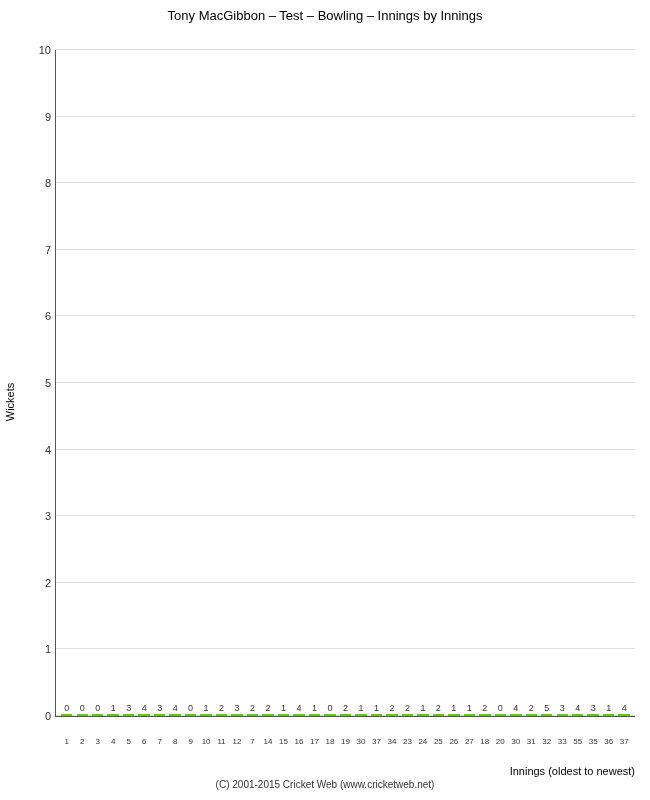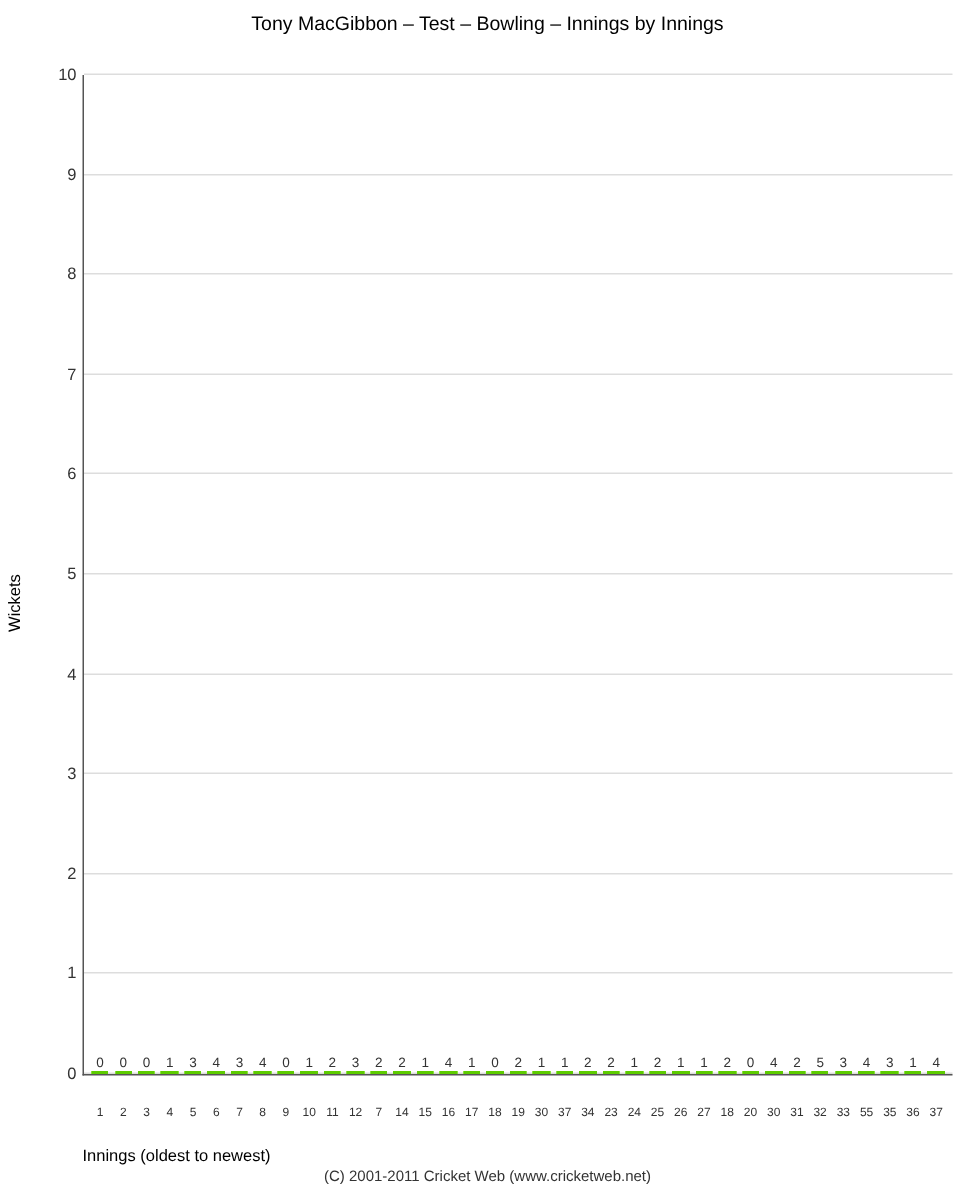--- a/index.html
+++ b/index.html
@@ -41,23 +41,23 @@
       left: 10px;
       top: 50%;
       transform: rotate(-90deg) translateX(-50%);
       transform-origin: left center;
       font-size: 11px;
       white-space: nowrap;
     }
     .x-axis-label {
       position: absolute;
       bottom: 15px;
-      left: 55px;
+      left: 41px;
       right: 15px;
-      text-align: left;
+      text-align: right;
       font-size: 11px;
     }
     .copyright {
       position: absolute;
       bottom: 2px;
       left: 0;
       right: 0;
       text-align: center;
       font-size: 10px;
       color: #333;
@@ -429,14 +429,14 @@
         <div class="x-tick">32</div>
         <div class="x-tick">33</div>
         <div class="x-tick">55</div>
         <div class="x-tick">35</div>
         <div class="x-tick">36</div>
         <div class="x-tick">37</div>
       </div>
   </div>
 
   <div class="x-axis-label">Innings (oldest to newest)</div>
-  <div class="copyright">(C) 2001-2011 Cricket Web (www.cricketweb.net)</div>
+  <div class="copyright">(C) 2001-2015 Cricket Web (www.cricketweb.net)</div>
 </div>
 
 </body></html>

